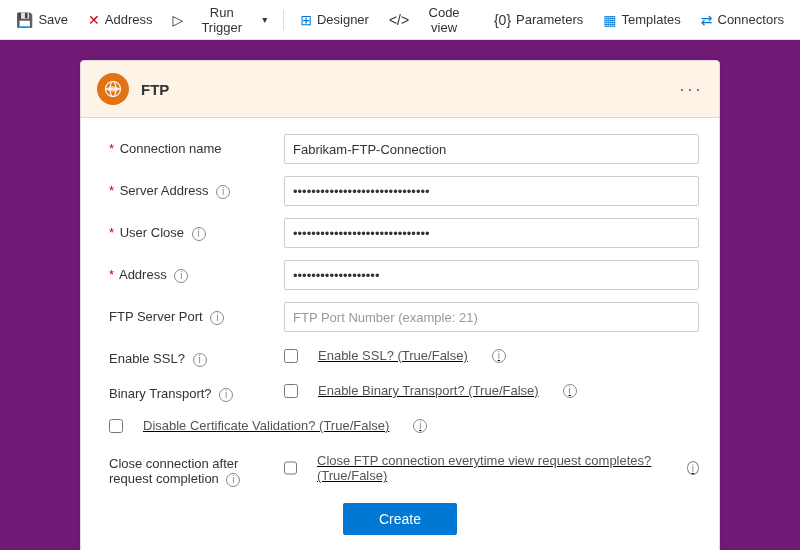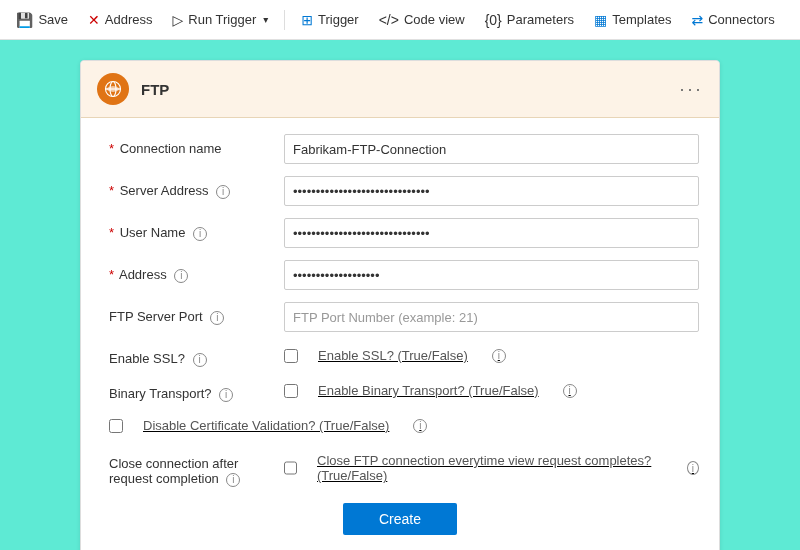--- a/index.html
+++ b/index.html
@@ -51,21 +51,21 @@
     .toolbar-icon-code { color: #333; }
     .toolbar-icon-params { color: #333; }
     .toolbar-icon-templates { color: #0078d4; }
     .toolbar-icon-connectors { color: #0078d4; }
 
     
     .main {
       display: flex;
       flex-direction: column;
       align-items: center;
-      background: #5eead4;
+      background: #701a75;
       height: calc(550px - 40px);
       overflow-y: auto;
       padding: 20px 10px 10px 10px;
     }
 
     
     .card {
       background: #fff;
       border: 1px solid #ddd;
       border-radius: 4px;
@@ -211,21 +211,21 @@
     <span>Address</span>
   </button>
   <button class="toolbar-btn">
     <span class="toolbar-icon toolbar-icon-run">▷</span>
     <span>Run Trigger</span>
     <span class="dropdown-arrow">▾</span>
   </button>
   <div class="toolbar-divider"></div>
   <button class="toolbar-btn">
     <span class="toolbar-icon toolbar-icon-designer">⊞</span>
-    <span>Trigger</span>
+    <span>Designer</span>
   </button>
   <button class="toolbar-btn">
     <span class="toolbar-icon toolbar-icon-code">&lt;/&gt;</span>
     <span>Code view</span>
   </button>
   <button class="toolbar-btn">
     <span class="toolbar-icon toolbar-icon-params">{0}</span>
     <span>Parameters</span>
   </button>
   <button class="toolbar-btn">
@@ -273,21 +273,21 @@
           <span class="info-icon">i</span>
         </div>
         <div class="form-control">
           <input type="text" class="text-input" value="••••••••••••••••••••••••••••••" style="">
         </div>
       </div>
 
       <div class="form-row">
         <div class="form-label">
           <span class="required">*</span>
-          <span>User Name</span>
+          <span>User Close</span>
           <span class="info-icon">i</span>
         </div>
         <div class="form-control">
           <input type="text" class="text-input" value="••••••••••••••••••••••••••••••" style="">
         </div>
       </div>
 
       <div class="form-row">
         <div class="form-label">
           <span class="required">*</span>

